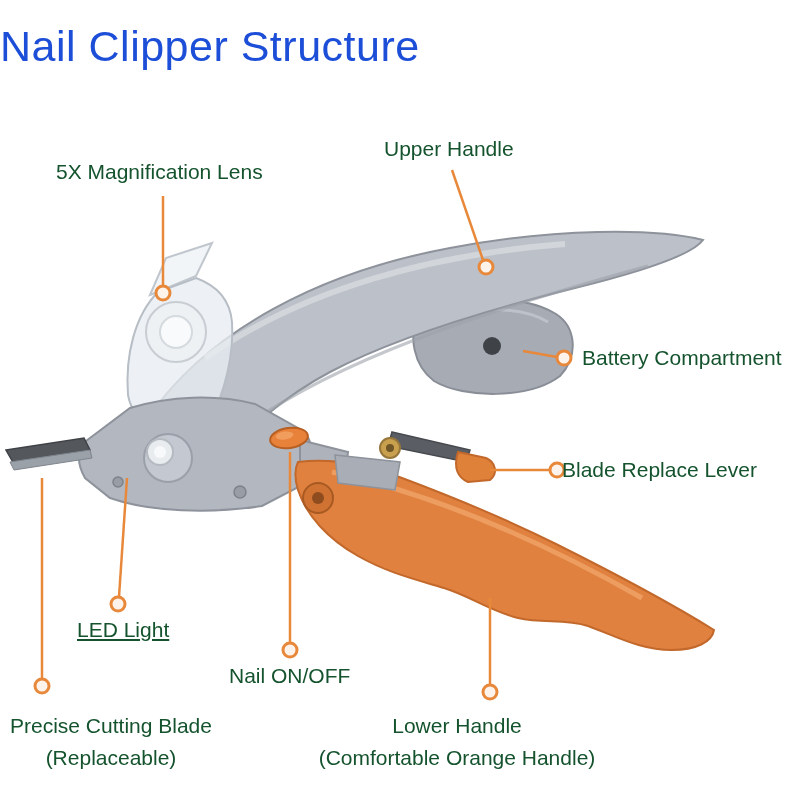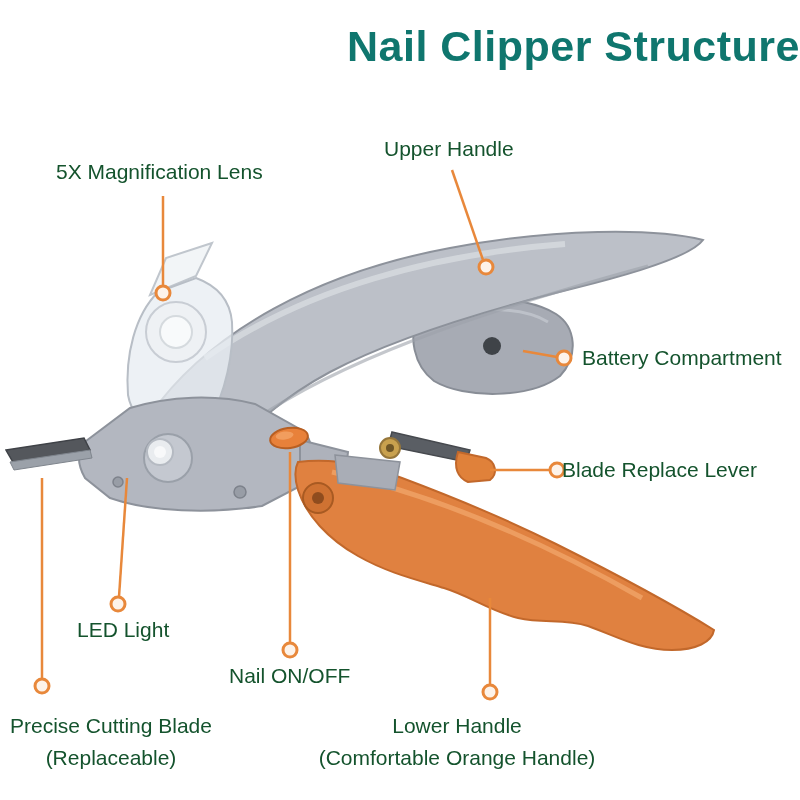--- a/index.html
+++ b/index.html
@@ -2,33 +2,33 @@
 <html><head>
 <meta charset="utf-8">
 <style>
   html,body { margin:0; padding:0; background:#ffffff; }
   .page {
     position:relative; width:800px; height:800px; background:#ffffff;
     font-family:"Liberation Sans", sans-serif; overflow:hidden;
   }
   .title {
     position:absolute; top:22px; left:0; width:100%;
-    text-align:right; font-size:43px; font-weight:bold;
-    color:#0f766e; letter-spacing:0.5px;
+    text-align:left; font-size:43px; font-weight:normal;
+    color:#1d4ed8; letter-spacing:0.5px;
   }
   .label {
     position:absolute; font-size:21px; color:#14532d; white-space:nowrap;
   }
   .label.center { white-space:normal; text-align:center; }
   .label .line { line-height:32px; }
   #lbl-upper   { left:384px; top:137px; }
   #lbl-mag     { left:56px;  top:160px; }
   #lbl-battery { left:582px; top:346px; }
   #lbl-lever   { left:562px; top:458px; }
-  #lbl-led     { left:77px;  top:618px; }
+  #lbl-led     { left:77px;  top:618px;text-decoration:underline; }
   #lbl-onoff   { left:229px; top:664px; }
   #lbl-blade   { left:0px;   top:710px; width:222px; }
   #lbl-lower   { left:318px; top:710px; width:278px; }
   svg.art { position:absolute; left:0; top:0; }
 </style>
 </head>
 <body>
 
 <div class="page">
 

